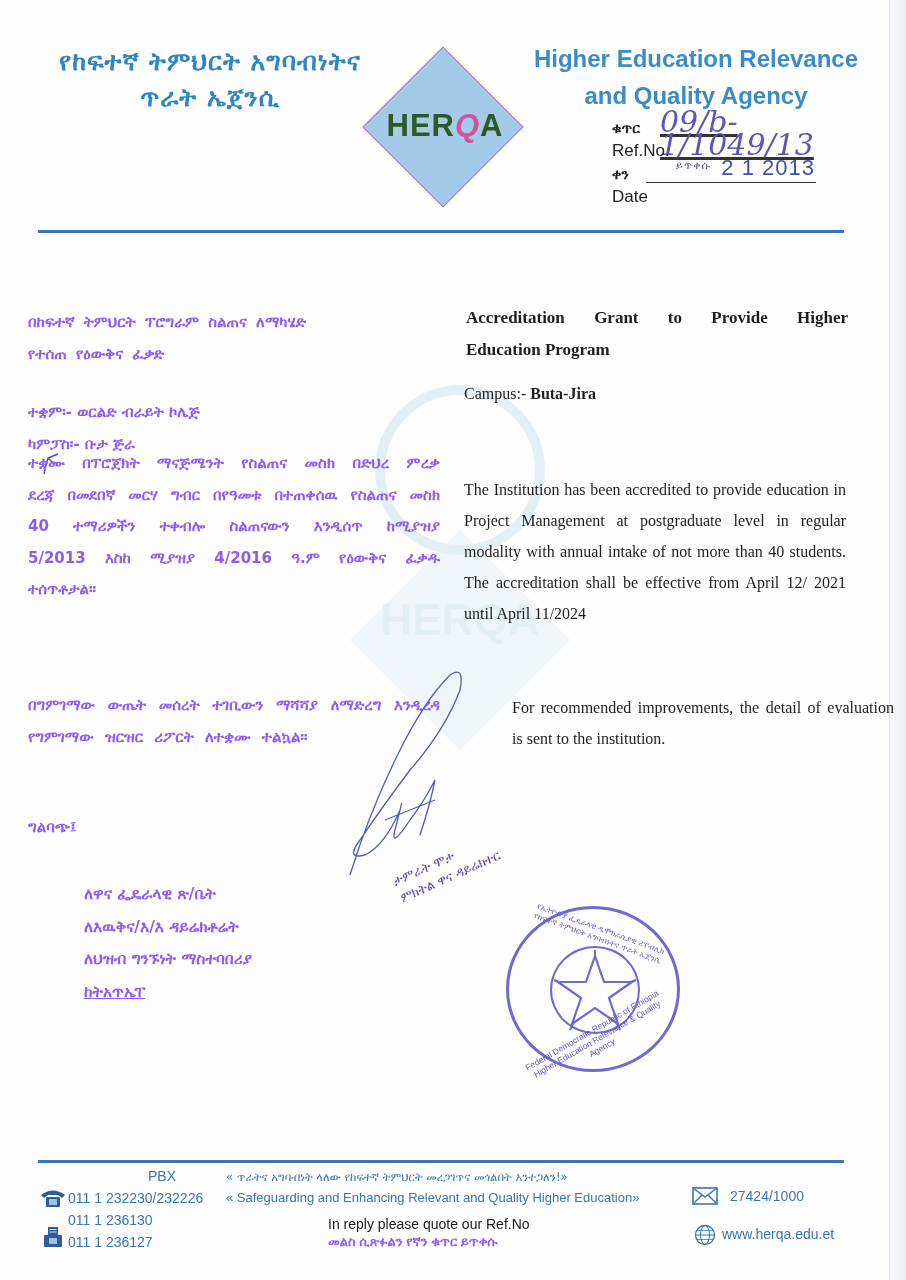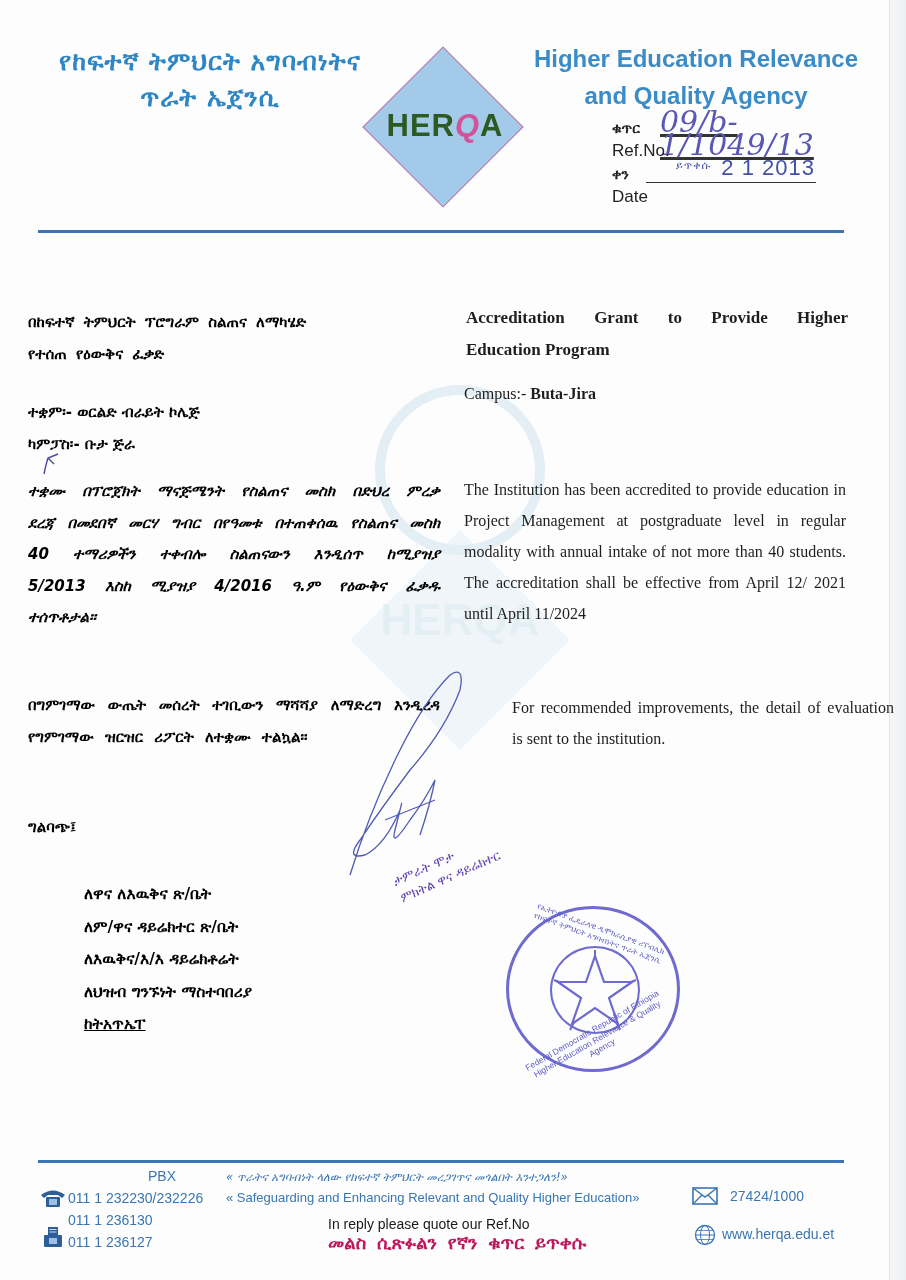--- a/index.html
+++ b/index.html
@@ -56,21 +56,21 @@
       position: absolute; left: 64px; top: -8px; font-family: "Liberation Sans", sans-serif;
       font-size: 22px; color: #4250a8; letter-spacing: 1px;
     }
     .date-stamp .month { font-size: 11px; font-family: "DejaVu Sans", sans-serif; vertical-align: 6px; margin-right: 10px; }
     .rule {
       position: absolute; left: 38px; width: 806px; height: 3px; background: #3c74b6;
     }
     
     .col-am {
       position: absolute; left: 28px; width: 410px;
-      font-family: "DejaVu Sans", sans-serif; font-size: 15px; color: #000000;
+      font-family: "DejaVu Sans", sans-serif; font-size: 15px; color: #8b5cf6;
     }
     .col-en {
       position: absolute; left: 464px; width: 382px;
       font-family: "Liberation Serif", serif; font-size: 16px; color: #1e1e1e;
     }
     .am-bold { font-weight: bold; }
     .justify { text-align: justify; text-align-last: left; }
     .am-para { line-height: 31.5px; word-spacing: 6px; }
     .en-para { line-height: 31px; }
     .en-heading { font-weight: bold; font-size: 17px; line-height: 32px; word-spacing: 18px; }
@@ -115,21 +115,21 @@
       font-family: "DejaVu Sans", sans-serif; font-size: 8px; color: #5e5ac6; text-align: center;
     }
     .arrow-mark {
       position: absolute; left: 40px; top: 450px; width: 30px; height: 26px;
     }
     
     .footer { position: absolute; left: 0; top: 1160px; width: 906px; height: 110px; }
     .ft { position: absolute; font-family: "Liberation Sans", sans-serif; color: #3a76b2; font-size: 14px; white-space: nowrap; }
     .ft-am { font-family: "DejaVu Sans", sans-serif; font-size: 11.5px; color: #3a76b2; }
     .ft-black { color: #1a1a1a; }
-    .ft-black-am { font-family: Liberation Mono, monospace; font-weight: bold; color: #be185d; font-size: 18px; }
+    .ft-black-am { font-family: Liberation Sans, sans-serif; font-weight: bold; color: #8b5cf6; font-size: 13px; }
     .icon { position: absolute; }
   </style>
 </head>
 <body>
 
 <div class="page-edge"></div>
 
 <div class="am-title">
   <div>የከፍተኛ ትምህርት አግባብነትና</div>
   <div>ጥራት ኤጀንሲ</div>
@@ -180,29 +180,28 @@
 
 <div class="col-am" style="top:396px;">
   <div class="am-bold" style="line-height:32px;">ተቋም፡- ወርልድ ብራይት ኮሌጅ</div>
   <div class="am-bold" style="line-height:32px;">ካምፓስ፡- ቡታ ጅራ</div>
 </div>
 
 <svg class="arrow-mark" viewBox="0 0 30 26">
   <path d="M4 24 Q6 14 8 8 L18 4 M8 8 L14 14" fill="none" stroke="#4a47a8" stroke-width="1.4"></path>
 </svg>
 
-<div class="col-am am-para am-bold justify" style="top:476px; width:412px;font-style:italic;">ተቋሙ በፕሮጀክት ማናጅሜንት የስልጠና መስክ በድህረ ምረቃ ደረጃ በመደበኛ መርሃ ግብር በየዓመቱ በተጠቀሰዉ የስልጠና መስክ 40 ተማሪዎችን ተቀብሎ ስልጠናውን እንዲሰጥ ከሚያዝያ 5/2013 እስከ ሚያዝያ 4/2016 ዓ.ም የዕውቅና ፈቃዱ ተሰጥቶታል፡፡</div>
+<div class="col-am am-para am-bold justify" style="top:448px; width:412px;">ተቋሙ በፕሮጀክት ማናጅሜንት የስልጠና መስክ በድህረ ምረቃ ደረጃ በመደበኛ መርሃ ግብር በየዓመቱ በተጠቀሰዉ የስልጠና መስክ 40 ተማሪዎችን ተቀብሎ ስልጠናውን እንዲሰጥ ከሚያዝያ 5/2013 እስከ ሚያዝያ 4/2016 ዓ.ም የዕውቅና ፈቃዱ ተሰጥቶታል፡፡</div>
 
 <div class="col-am am-para am-bold justify" style="top:690px; width:412px;">በግምገማው ውጤት መሰረት ተገቢውን ማሻሻያ ለማድረግ እንዲረዳ የግምገማው ዝርዝር ሪፖርት ለተቋሙ ተልኳል፡፡</div>
 
 <div class="col-am am-bold" style="top:818px;">ግልባጭ፤</div>
 
 <div class="col-am cc-list" style="left:84px; top:878px;">
-  <div>ለዋና ለእዉቅና ጽ/ቤት</div>
-  <div>ለም/ዋና ዳይሬክተር ጽ/ቤት</div>
+  <div>ለዋና ፌዴራላዊ ጽ/ቤት</div>
   <div>ለእዉቅና/እ/እ ዳይሬክቶሬት</div>
   <div>ለህዝብ ግንኙነት ማስተባበሪያ</div>
   <div class="cc-underline">ከትአጥኤፐ</div>
 </div>
 
 <div class="col-en" style="top:302px; left:466px;">
   <div class="en-heading justify" style="text-align-last: justify;">Accreditation Grant to Provide Higher</div>
   <div class="en-heading2">Education Program</div>
 </div>
 
@@ -257,21 +256,21 @@
 
   <svg class="icon" style="left:43px; top:66px;" width="20" height="22" viewBox="0 0 20 22">
     <rect x="5" y="1" width="10" height="8" fill="#2d5e9a"></rect>
     <rect x="6.5" y="3" width="7" height="1" fill="#cfe0f0"></rect>
     <rect x="6.5" y="5.5" width="7" height="1" fill="#cfe0f0"></rect>
     <rect x="1" y="9" width="18" height="12" rx="1" fill="#2d5e9a"></rect>
     <rect x="6" y="12" width="8" height="6" fill="#9fc0e2"></rect>
   </svg>
   <div class="ft" style="left:68px; top:74px;">011 1 236127</div>
 
-  <div class="ft ft-am" style="left:226px; top:10px;font-style:italic;">« ጥራትና አግባብነት ላለው የከፍተኛ ትምህርት መረጋገጥና መጎልበት እንተጋለን!»</div>
+  <div class="ft ft-am" style="left:226px; top:10px;">« ጥራትና አግባብነት ላለው የከፍተኛ ትምህርት መረጋገጥና መጎልበት እንተጋለን!»</div>
   <div class="ft" style="left:226px; top:30px; font-size:13px;">« Safeguarding and Enhancing Relevant and Quality Higher Education»</div>
 
   <div class="ft ft-black" style="left:328px; top:56px; font-size:14px;">In reply please quote our Ref.No</div>
   <div class="ft ft-black-am" style="left:328px; top:74px;">መልስ ሲጽፉልን የኛን ቁጥር ይጥቀሱ</div>
 
   <svg class="icon" style="left:692px; top:27px;" width="26" height="18" viewBox="0 0 26 18">
     <rect x="1" y="1" width="24" height="16" fill="none" stroke="#3a76b2" stroke-width="1.6"></rect>
     <path d="M1 1 L13 10 L25 1 M1 17 L10 8 M25 17 L16 8" fill="none" stroke="#3a76b2" stroke-width="1.4"></path>
   </svg>
   <div class="ft" style="left:730px; top:28px;">27424/1000</div>

